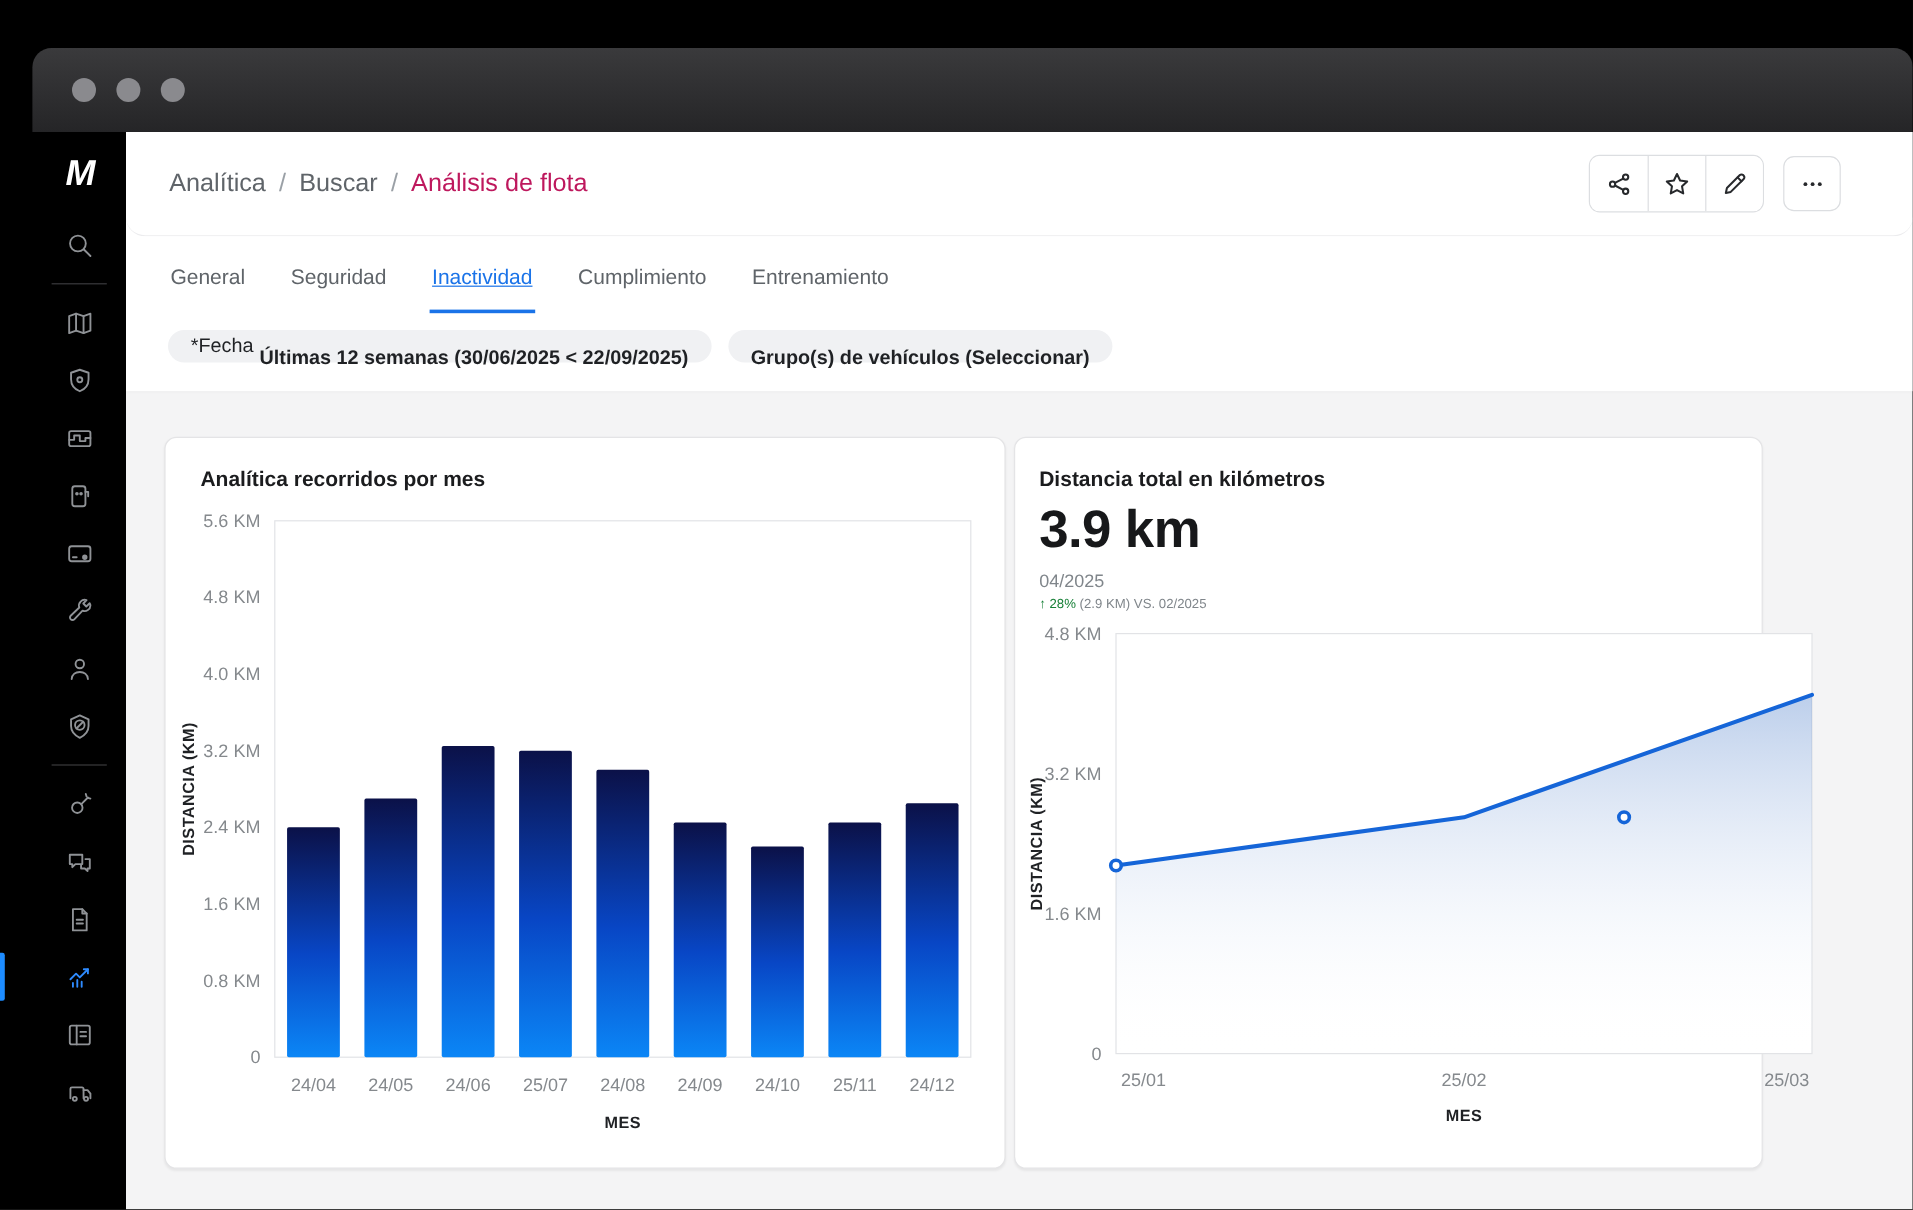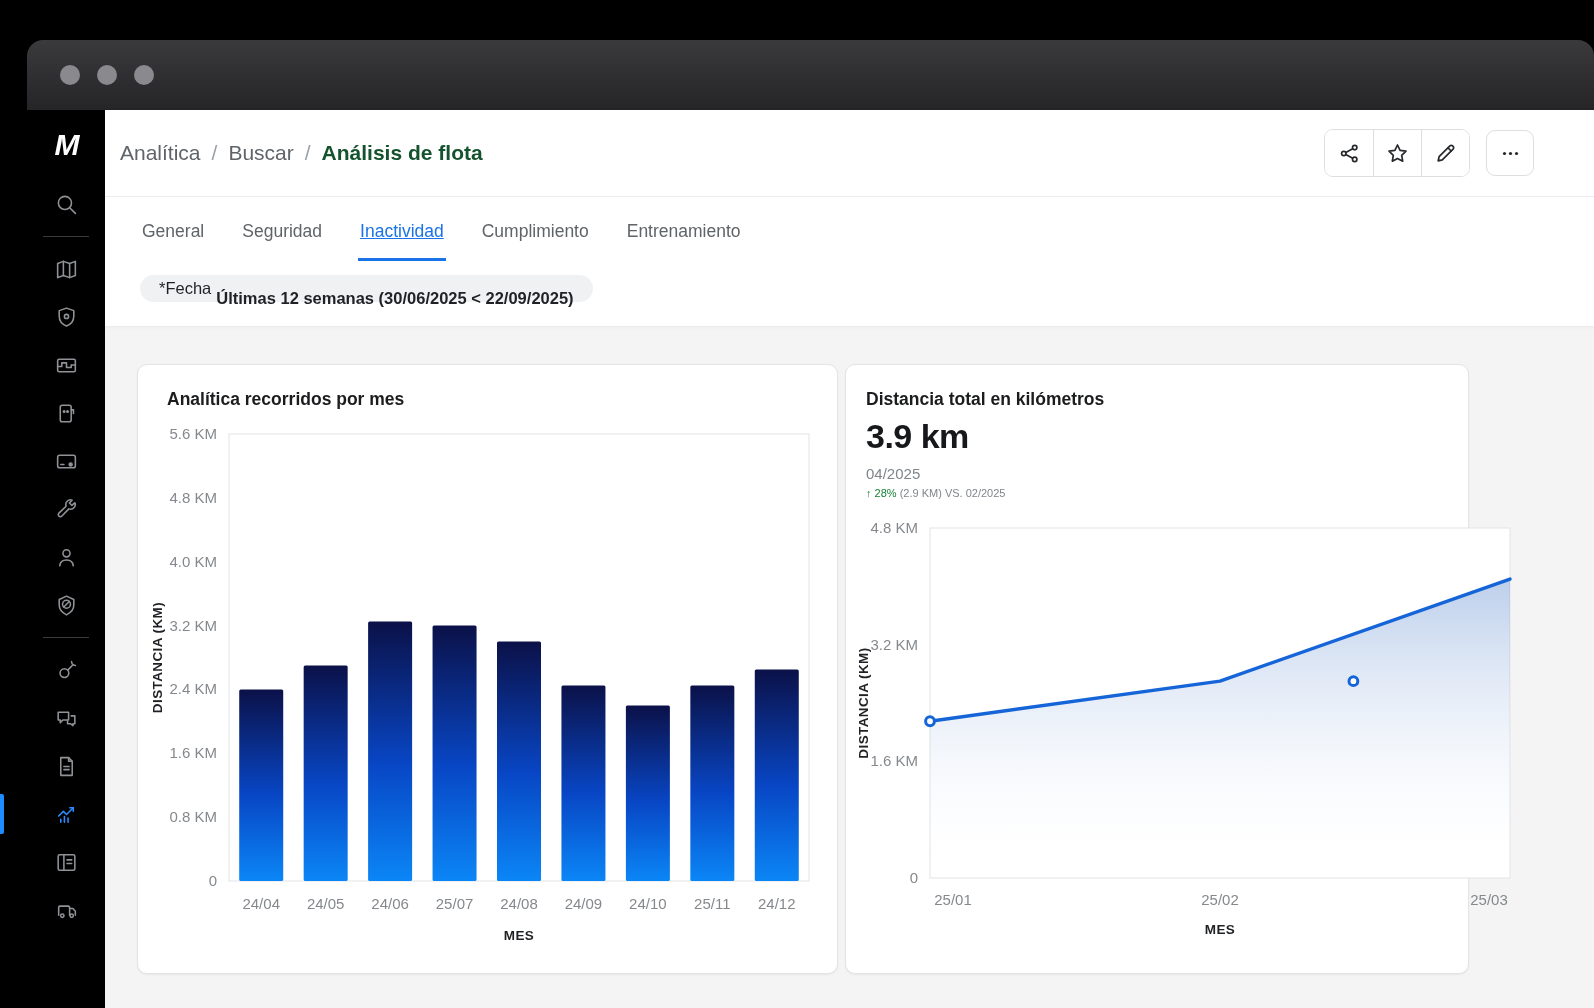--- a/index.html
+++ b/index.html
@@ -23,26 +23,26 @@
   .nav-item svg { width:25px; height:25px; stroke:#8f9296; stroke-width:1.5; fill:none;
     stroke-linecap:round; stroke-linejoin:round; }
   .nav-item.active svg { stroke:#2e8bff; }
   .nav-item.active::before { content:""; position:absolute; left:-27px; top:4px; width:4px; height:40px; background:#1d8cff; border-radius:0 2px 2px 0; }
   .side-divider { width:46px; height:1px; background:#3a3a3d; margin:8px 0; }
 
   
   .app { position:absolute; left:105px; top:110px; right:0; bottom:0; background:#f4f4f5; }
   .app-header { background:#fff; box-shadow:0 1px 3px rgba(0,0,0,.05); }
 
-  .crumb-row { height:87px; display:flex; align-items:center; padding:0 60px 0 15px;
-    border-bottom:1px solid #ececee; position:relative; }
+  .crumb-row { height:87px; display:flex; align-items:center; padding:0 60px 0 36px;
+    border-bottom:1px solid #ececee; position:relative;border-radius:16px; }
   .crumbs { display:flex; align-items:center; gap:11px; font-size:21px; }
   .crumb-link { color:#5f6469; cursor:pointer; }
   .crumb-sep { color:#9aa0a6; }
-  .crumb-current { color:#14532d; font-weight:700; }
+  .crumb-current { color:#be185d; font-weight:400; }
   .header-actions { position:absolute; right:60px; top:50%; transform:translateY(-50%);
     display:flex; align-items:center; gap:16px; }
   .btn-group { display:flex; border:1px solid #dcdee1; border-radius:9px; background:#fff; overflow:hidden; }
   .icon-btn { width:48px; height:46px; display:flex; align-items:center; justify-content:center;
     background:#fff; cursor:pointer; }
   .btn-group .icon-btn + .icon-btn { border-left:1px solid #dcdee1; }
   .icon-btn.solo { border:1px solid #dcdee1; border-radius:9px; }
   .icon-btn svg { width:21px; height:21px; stroke:#27292c; stroke-width:1.7; fill:none;
     stroke-linecap:round; stroke-linejoin:round; }
 
@@ -59,21 +59,21 @@
 
   
   .cards { display:flex; gap:7px; padding:38px 0 0 32px; }
   .card { background:#fff; border:1px solid #e4e4e6; border-radius:10px;
     box-shadow:0 1px 2px rgba(0,0,0,.06); position:relative; height:610px; }
   .card.left { width:701px; }
   .card.right { width:624px; }
   .card-title { font-size:17.5px; font-weight:700; color:#1b1c1e; position:absolute; top:24px; left:29px; }
   .card.right .card-title { left:20px; }
   .kpi-block { position:absolute; left:20px; top:52px; }
-  .kpi-value { font-size:34px; font-weight:700; color:#17181a; letter-spacing:-.5px; }
+  .kpi-value { font-size:44px; font-weight:700; color:#17181a; letter-spacing:-.5px; }
   .kpi-period { margin-top:9px; font-size:15px; color:#80868b; }
   .kpi-delta { margin-top:5px; font-size:11px; color:#80868b; }
   .kpi-delta .up { color:#188038; }
   .chart-svg { position:absolute; }
   #bar-svg { left:8px; top:48px; }
   #area-svg { left:8px; top:155px; }
 
   
   .tick { font-size:15px; fill:#85898d; font-family:"Liberation Sans","DejaVu Sans",sans-serif; }
   .axis-label { font-size:13.5px; font-weight:700; fill:#1f2124; letter-spacing:.4px;
@@ -251,20 +251,23 @@
         <div class="tab">Seguridad</div>
         <div class="tab active">Inactividad</div>
         <div class="tab">Cumplimiento</div>
         <div class="tab">Entrenamiento</div>
       </div>
 
       <div class="chips-row">
         <div class="chip">
           <span class="chip-prefix">*Fecha</span>
           <span class="chip-bold">Últimas 12 semanas (30/06/2025 &lt; 22/09/2025)</span>
+        </div>
+        <div class="chip">
+          <span class="chip-bold">Grupo(s) de vehículos (Seleccionar)</span>
         </div>
       </div>
     </div>
 
     <div class="cards">
       <div class="card left">
         <div class="card-title">Analítica recorridos por mes</div>
         <svg id="bar-svg" class="chart-svg" width="680" height="545">
             <defs>
               <linearGradient id="barGrad" x1="0" y1="0" x2="0" y2="1">

